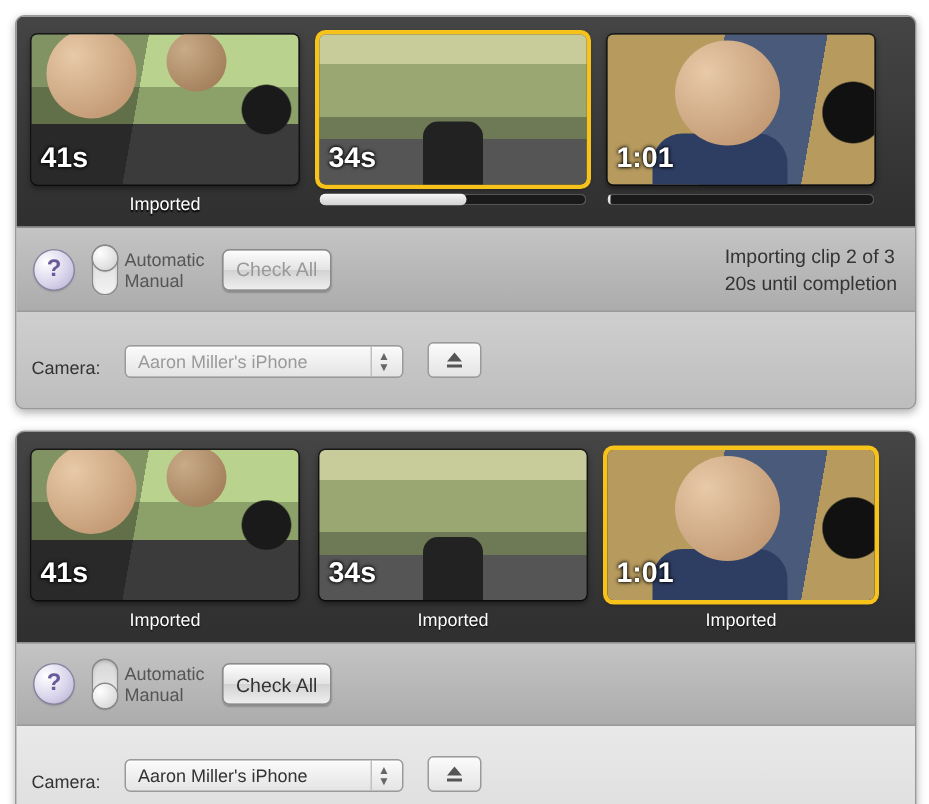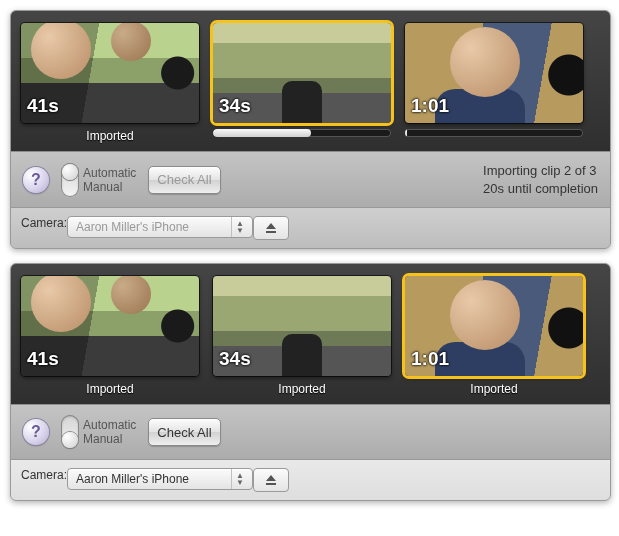--- a/index.html
+++ b/index.html
@@ -158,23 +158,23 @@
   .status-text {
     margin-left: auto;
     text-align: left;
     font-size: 13px;
     color: #343434;
     line-height: 1.35;
     white-space: pre-line;
   }
   .camera-row {
     display: flex;
-    align-items: flex-start;
-    gap: 0;
-    padding: 8px 10px;
+    align-items: flex-end;
+    gap: 16px;
+    padding: 20px 10px;
     background: linear-gradient(#cfcfcf,#bdbdbd);
     border-top: 1px solid #999;
     font-size: 12px;
     color: #333;
   }
   .camera-row.light { background: linear-gradient(#e9e9e9,#dedede); }
   .popup {
     height: 20px;
     width: 176px;
     border: 1px solid #9a9a9a;

